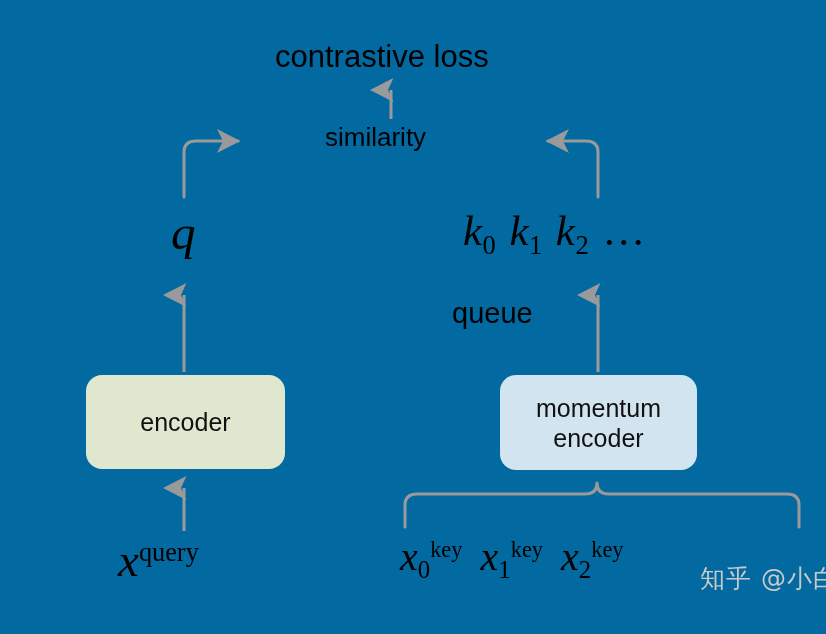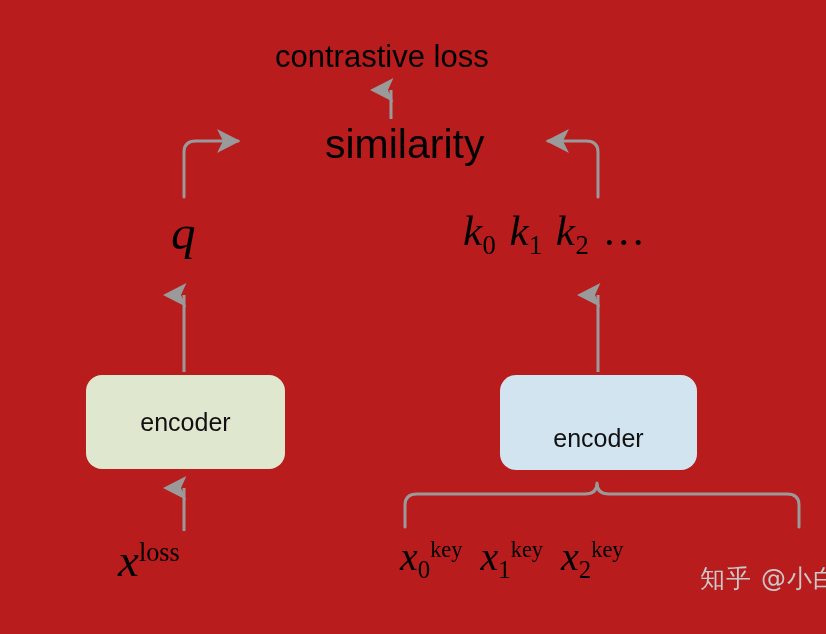--- a/index.html
+++ b/index.html
@@ -8,21 +8,21 @@
     padding: 0;
     background: #ffffff;
   }
   body {
     font-family: "Liberation Sans", sans-serif;
   }
   #stage {
     position: relative;
     width: 826px;
     height: 634px;
-    background: #b91c1c;
+    background: #0369a1;
     overflow: hidden;
   }
   #wires {
     position: absolute;
     left: 0;
     top: 0;
     width: 826px;
     height: 634px;
     pointer-events: none;
   }
@@ -56,21 +56,21 @@
     font-family: "Liberation Serif", "DejaVu Serif", serif;
   }
 
   
   #contrastive-loss {
     left: 275px; top: 41px;
     font-size: 31px;
   }
   #similarity {
     left: 325px; top: 124px;
-    font-size: 41px;
+    font-size: 26px;
   }
   #queue {
     left: 452px; top: 299px;
     font-size: 29px;
   }
   #q-label {
     left: 171px; top: 208px;
     font-size: 49px;
   }
   #k-labels {
@@ -171,41 +171,42 @@
     <g>
       <path d="M405,527 L405,505 Q405,494 417,494 L585,494 Q597,494 597,483
                Q597,494 609,494 L787,494 Q799,494 799,505 L799,527" stroke="#9a9a9a" stroke-width="3" fill="none" stroke-linecap="round" stroke-linejoin="round"></path>
     </g>
   </svg>
 
   <div class="lbl sans" id="contrastive-loss">contrastive loss</div>
 
   <div class="lbl sans" id="similarity">similarity</div>
 
+  <div class="lbl sans" id="queue">queue</div>
 
   <div class="lbl math" id="q-label">q</div>
 
   <div class="lbl math" id="k-labels">
     <span>k</span><span class="sub">0</span><span class="gap"></span><span>k</span><span class="sub">1</span><span class="gap"></span><span>k</span><span class="sub">2</span><span class="gap"></span><span class="up">…</span>
   </div>
 
   <div class="lbl math" id="x-query">
-    <span>x</span><span class="sup">loss</span>
+    <span>x</span><span class="sup">query</span>
   </div>
 
   <div class="lbl math" id="x-keys">
     <span><span>x</span><span class="sub">0</span><span class="sup">key</span></span><span class="gap"></span><span><span>x</span><span class="sub">1</span><span class="sup">key</span></span><span class="gap"></span><span><span>x</span><span class="sub">2</span><span class="sup">key</span></span>
   </div>
 
   <div class="box" id="encoder-box">
     <span>encoder</span>
   </div>
 
   <div class="box" id="momentum-encoder-box">
     <span>
-      <br>
+      <span>momentum</span><br>
       <span>encoder</span>
     </span>
   </div>
 
   <div id="watermark">知乎 @小白</div>
 
 </div>
 
 </body></html>

